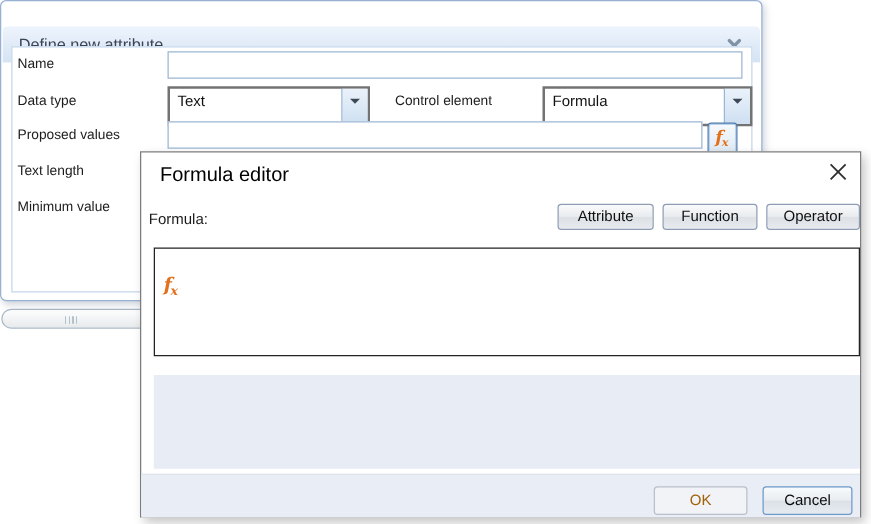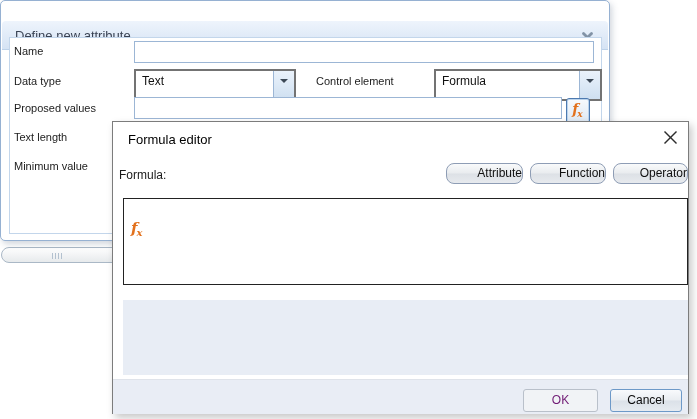--- a/index.html
+++ b/index.html
@@ -101,36 +101,36 @@
   .formula-dialog {
     position: absolute; left: 112px; top: 121px;
     width: 577px; height: 293px;
     background: #ffffff;
     border: 1px solid #7c7c7c;
     box-shadow: 3px 4px 8px rgba(0,0,0,.22);
     z-index: 10;
   }
   .formula-title {
     position: absolute; left: 15px; top: 10px;
-    font-size: 13px; color: #000;
+    font-size: 16px; color: #000;
   }
   .dlg-close-lg {
     position: absolute; right: 10px; top: 8px; width: 15px; height: 15px;
     cursor: pointer;
   }
   .formula-label {
     position: absolute; left: 6px; top: 46px;
     font-size: 12px; color: #1a1a1a;
   }
   .btn {
     position: absolute; height: 21px;
-    border: 1px solid #8e9db5; border-radius: 8px;
+    border: 1px solid #8e9db5; border-radius: 3px;
     background: linear-gradient(#f9fafb, #e9ecef 48%, #dde1e6 52%, #e7eaee);
     font-family: "Liberation Sans", sans-serif; font-size: 12px; color: #101010;
-    text-align: right; line-height: 19px; cursor: pointer;
+    text-align: center; line-height: 19px; cursor: pointer;
   }
   .btn-attribute { left: 333px; top: 41px; width: 77px; }
   .btn-function  { left: 417px; top: 41px; width: 76px; }
   .btn-operator  { left: 500px; top: 41px; width: 75px; }
 
   .formula-area {
     position: absolute; left: 10px; top: 76px; width: 565px; height: 87px;
     border: 1px solid #222; background: #fff;
     font-size: 12px; cursor: text;
   }
@@ -141,21 +141,21 @@
     position: absolute; left: 10px; top: 178px; width: 565px; height: 75px;
     background: #e8edf5;
   }
   .formula-footer {
     position: absolute; left: 0; right: 0; top: 257px; height: 35px;
     background: #e9edf5; border-top: 1px solid #dfe3ea;
   }
   .btn-ok {
     position: absolute; left: 410px; top: 9px; width: 75px; height: 23px;
     border: 1px solid #b9c0ca; border-radius: 3px;
-    background: #f1f3f6; color: #701a75;
+    background: #f1f3f6; color: #a16207;
     font-size: 12px; text-align: center; line-height: 21px; cursor: default;
   }
   .btn-cancel {
     position: absolute; left: 497px; top: 9px; width: 72px; height: 23px;
     border: 1px solid #6d99c8; border-radius: 3px;
     background: linear-gradient(#f8fafc, #e9edf1 48%, #dbe1e8 52%, #e6ebf0);
     font-size: 12px; color: #0a0a0a; text-align: center; line-height: 21px; cursor: pointer;
   }
 </style>
 </head>

